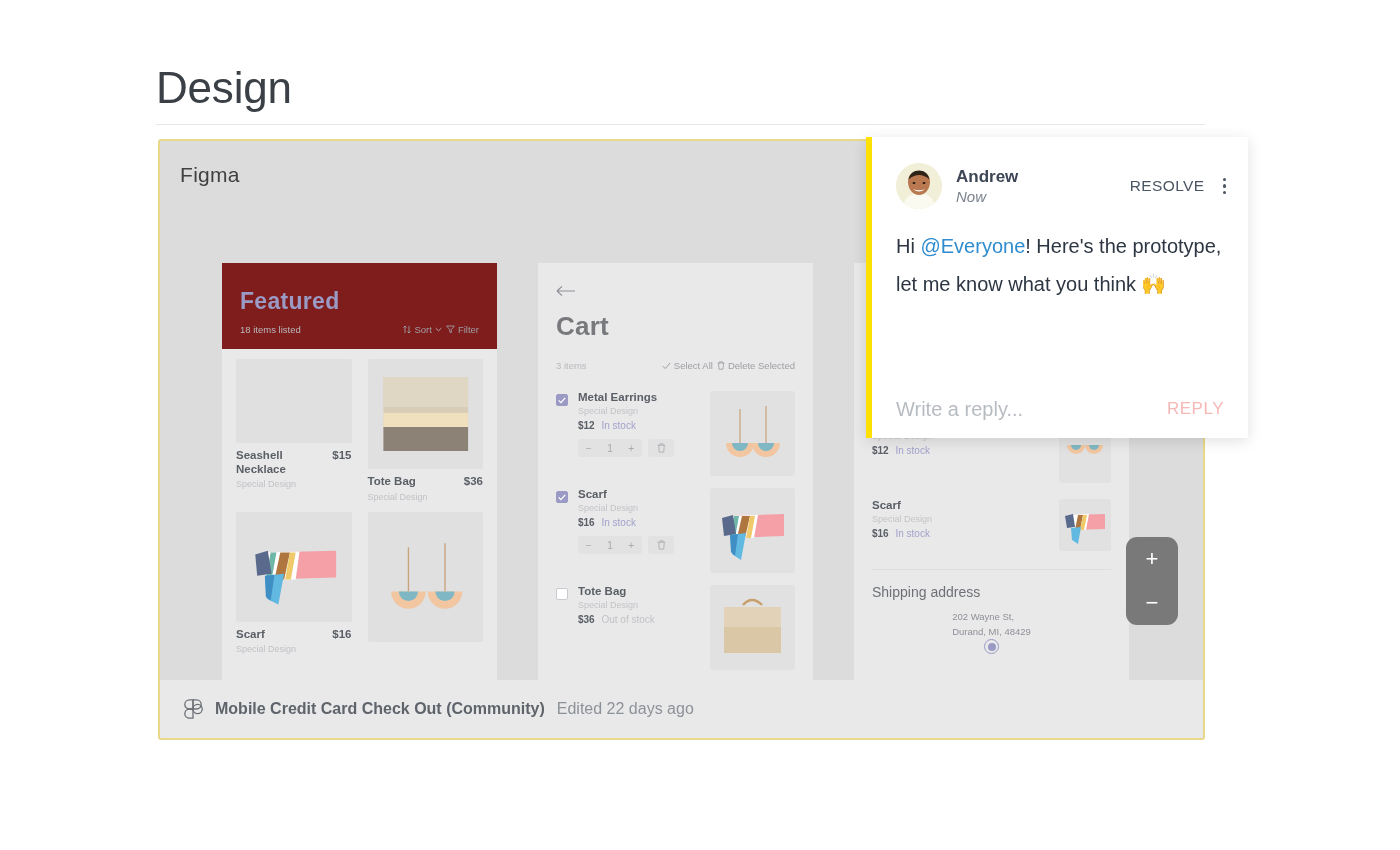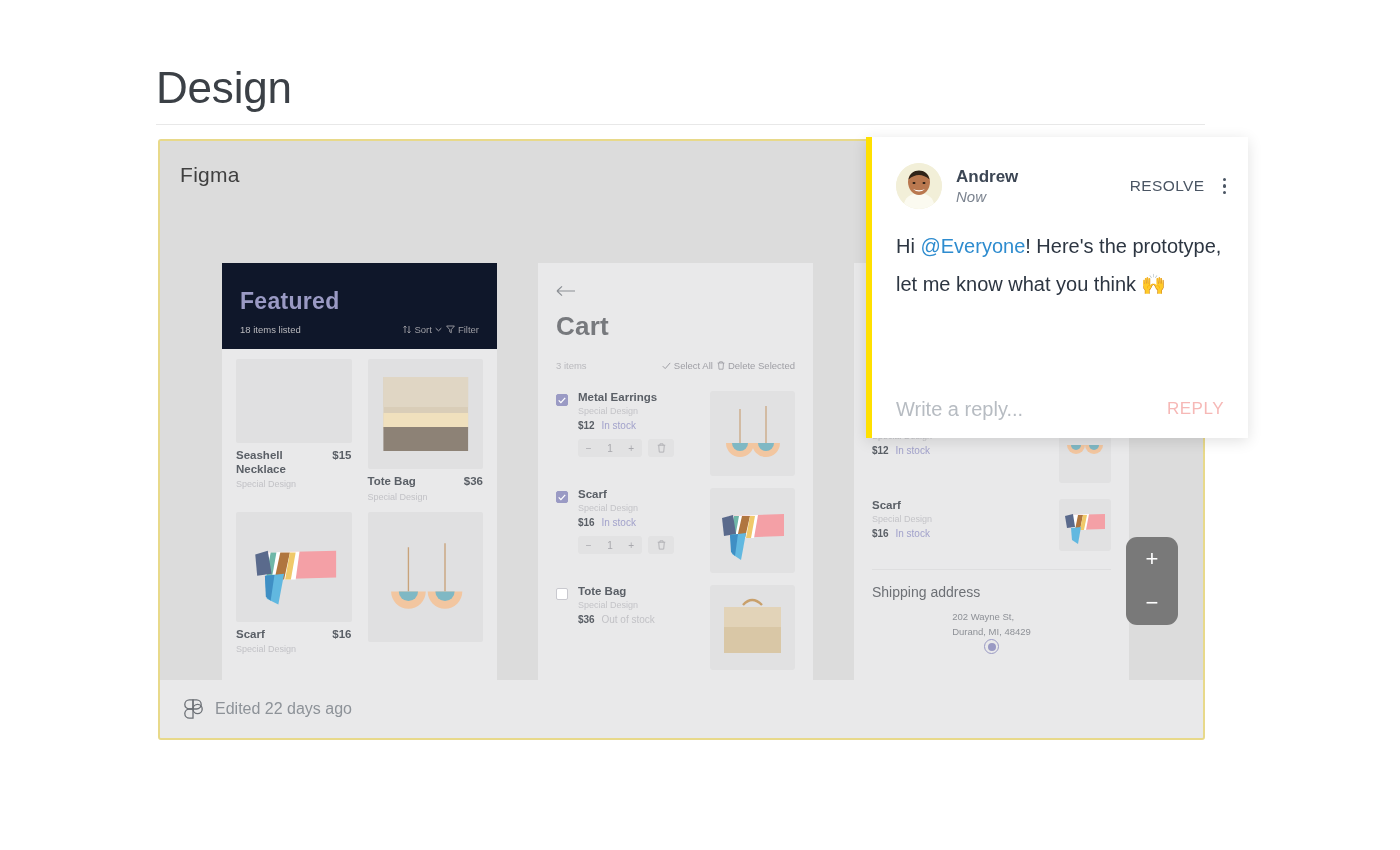--- a/index.html
+++ b/index.html
@@ -42,21 +42,21 @@
 
   
   .screen {
     position: absolute; background: #e9e9ea; overflow: hidden;
   }
   .screen-featured { left: 62px; top: 122px; width: 275px; height: 440px; }
   .screen-cart     { left: 378px; top: 122px; width: 275px; height: 440px; }
   .screen-checkout { left: 694px; top: 122px; width: 275px; height: 440px; }
 
   .sc-head {
-    background: #0f172a; padding: 26px 18px 14px 18px;
+    background: #7f1d1d; padding: 26px 18px 14px 18px;
   }
   .sc-featured-title {
     font-size: 23px; font-weight: 700; color: #9a9ac4;
     letter-spacing: .3px; line-height: 1.1;
   }
   .sc-sub-row {
     display: flex; align-items: center; justify-content: space-between;
     margin-top: 10px;
   }
   .sc-sub { font-size: 9.5px; color: #b9b9bd; }
@@ -466,20 +466,21 @@
 
     <div class="embed-footer">
       <span class="figma-glyph">
         <svg width="19" height="28" viewBox="0 0 19 28">
           <circle cx="13.6" cy="14" r="4.6" fill="none" stroke="#6c7076" stroke-width="1.3"></circle>
           <path d="M9 4.8H5.4a4.6 4.6 0 1 0 0 9.2H9z" fill="none" stroke="#6c7076" stroke-width="1.3"></path>
           <path d="M9 4.8h3.6a4.6 4.6 0 1 1 0 9.2H9z" fill="none" stroke="#6c7076" stroke-width="1.3"></path>
           <path d="M9 14H5.4a4.6 4.6 0 1 0 0 9.2H9z" fill="none" stroke="#6c7076" stroke-width="1.3"></path>
         </svg>
       </span>
+      <span class="f-name">Mobile Credit Card Check Out (Community)</span>
       <span class="f-edited">Edited 22 days ago</span>
     </div>
   </div>
 
   <div class="comment">
     <div class="c-head">
       <div class="c-avatar">
         <svg viewBox="0 0 46 46" width="46" height="46">
           <circle cx="23" cy="23" r="23" fill="#f2efd8"></circle>
           <ellipse cx="23" cy="42" rx="15" ry="12" fill="#fbfaf0"></ellipse>

